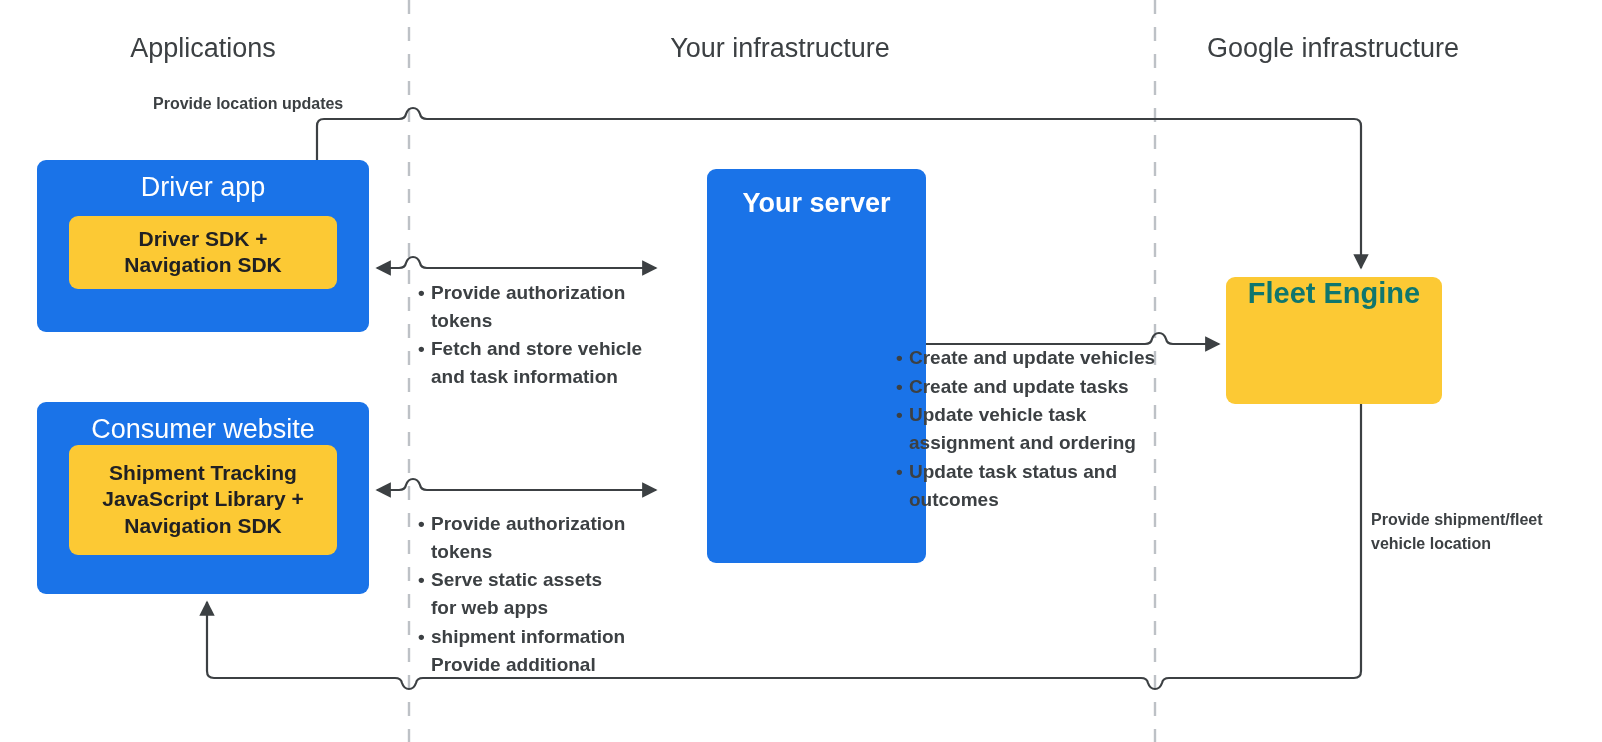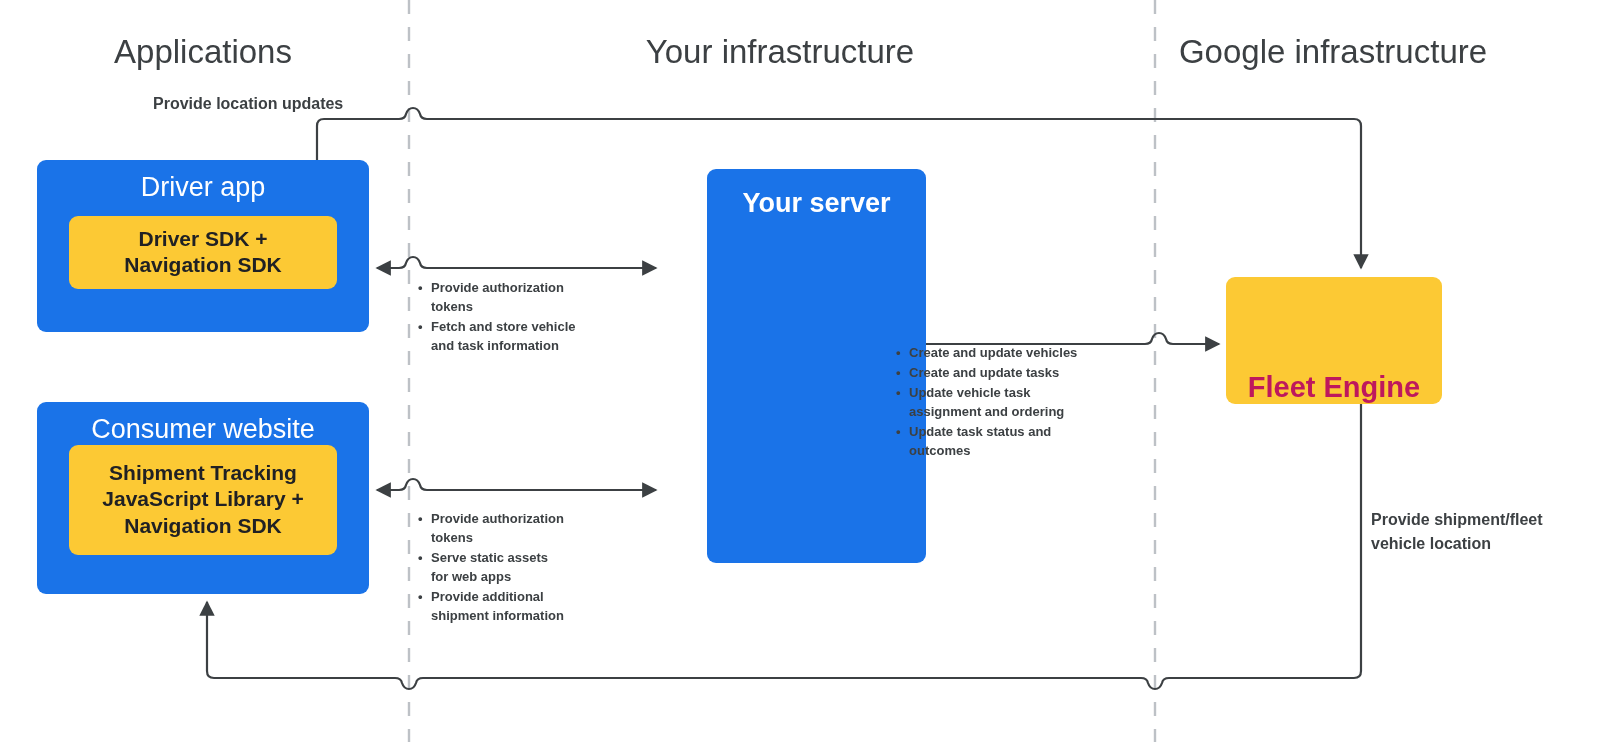--- a/index.html
+++ b/index.html
@@ -22,21 +22,21 @@
     left: 0;
     top: 0;
     width: 1602px;
     height: 742px;
     pointer-events: none;
   }
 
   
   .col-head {
     position: absolute;
-    font-size: 33px;
+    font-size: 27px;
     font-weight: 400;
     color: #3c4043;
     white-space: nowrap;
     text-align: center;
     transform: translateX(-50%);
   }
 
   
   .app-box {
     position: absolute;
@@ -65,25 +65,25 @@
     display: flex;
     align-items: center;
     justify-content: center;
     text-align: center;
     box-sizing: border-box;
   }
   .engine-box {
     position: absolute;
     background: #fcc934;
     border-radius: 9px;
-    color: #be185d;
+    color: #0f766e;
     font-weight: bold;
     font-size: 29px;
     display: flex;
-    align-items: flex-end;
+    align-items: flex-start;
     justify-content: center;
     text-align: center;
   }
   .server-box {
     position: absolute;
     background: #1a73e8;
     border-radius: 9px;
     display: flex;
     justify-content: center;
     margin-left: 44px;
@@ -99,21 +99,21 @@
   .edge-label {
     position: absolute;
     font-size: 16px;
     font-weight: bold;
     color: #3c4043;
     line-height: 1.5;
     white-space: nowrap;
   }
   .bullet-list {
     position: absolute;
-    font-size: 13px;
+    font-size: 19px;
     font-weight: bold;
     color: #3c4043;
     line-height: 1.46;
   }
   .bullet-list ul {
     margin: 0;
     padding: 0;
     list-style: none;
   }
   .bullet-list li {
@@ -233,22 +233,22 @@
     <ul>
       <li>
         <span>Provide authorization</span>
         <span>tokens</span>
       </li>
       <li>
         <span>Serve static assets</span>
         <span>for web apps</span>
       </li>
       <li>
+        <span>shipment information</span>
         <span>Provide additional</span>
-        <span>shipment information</span>
       </li>
     </ul>
   </div>
 
   <div class="bullet-list" style="left:896px; top:344px; width:265px;">
     <ul>
       <li>
         <span>Create and update vehicles</span>
       </li>
       <li>

